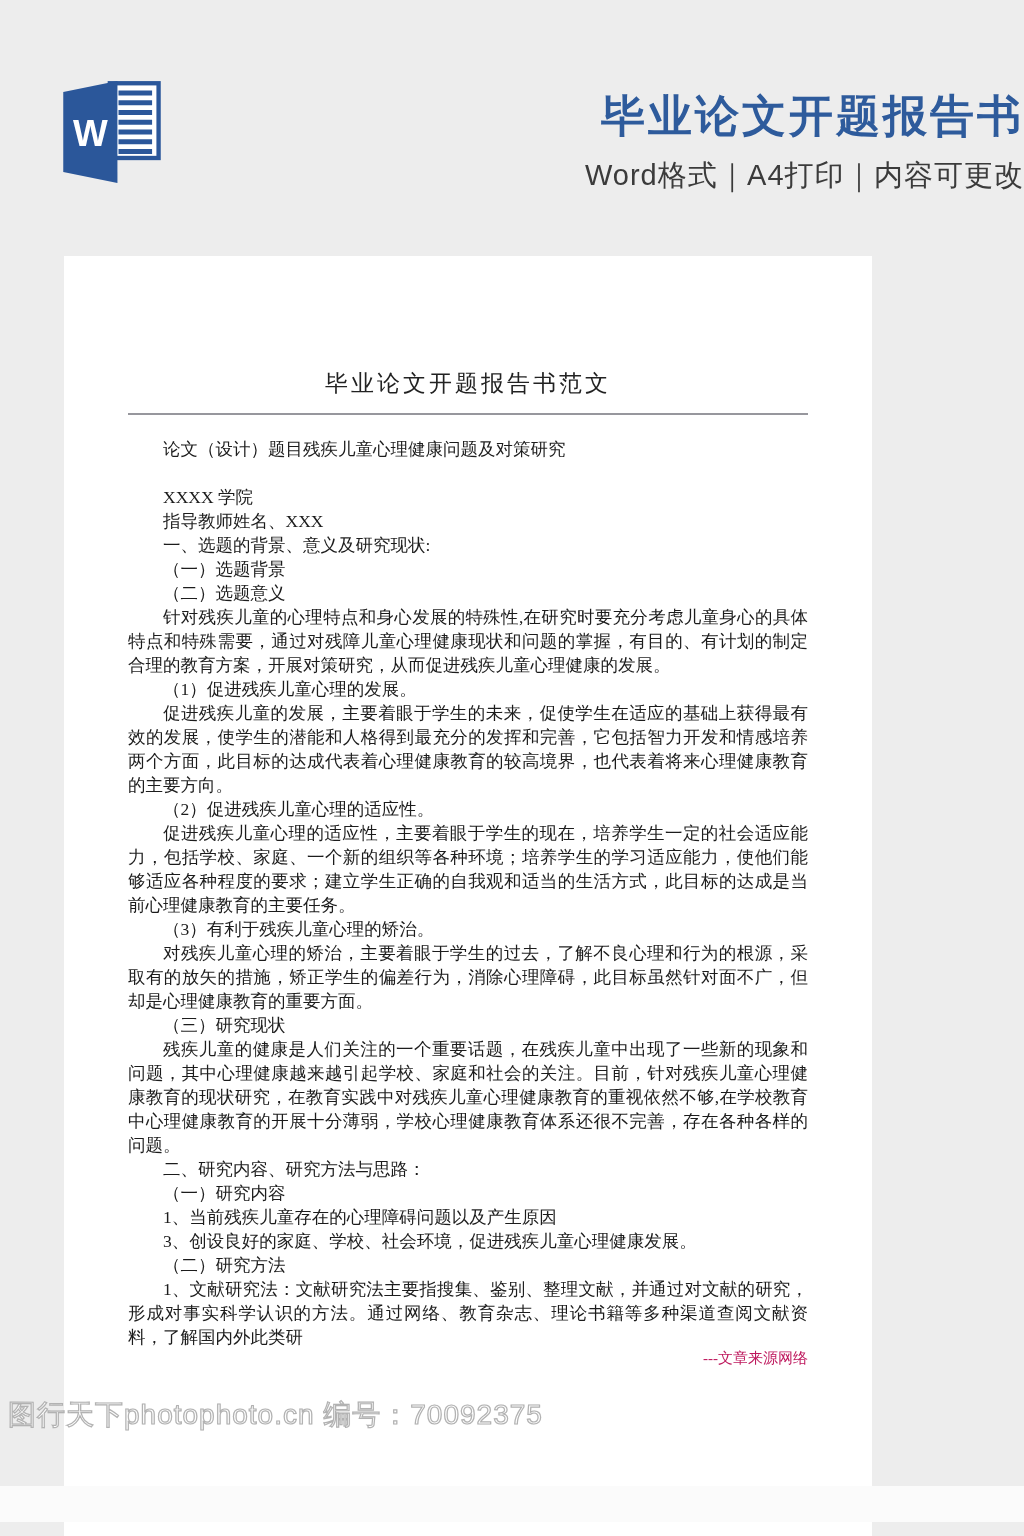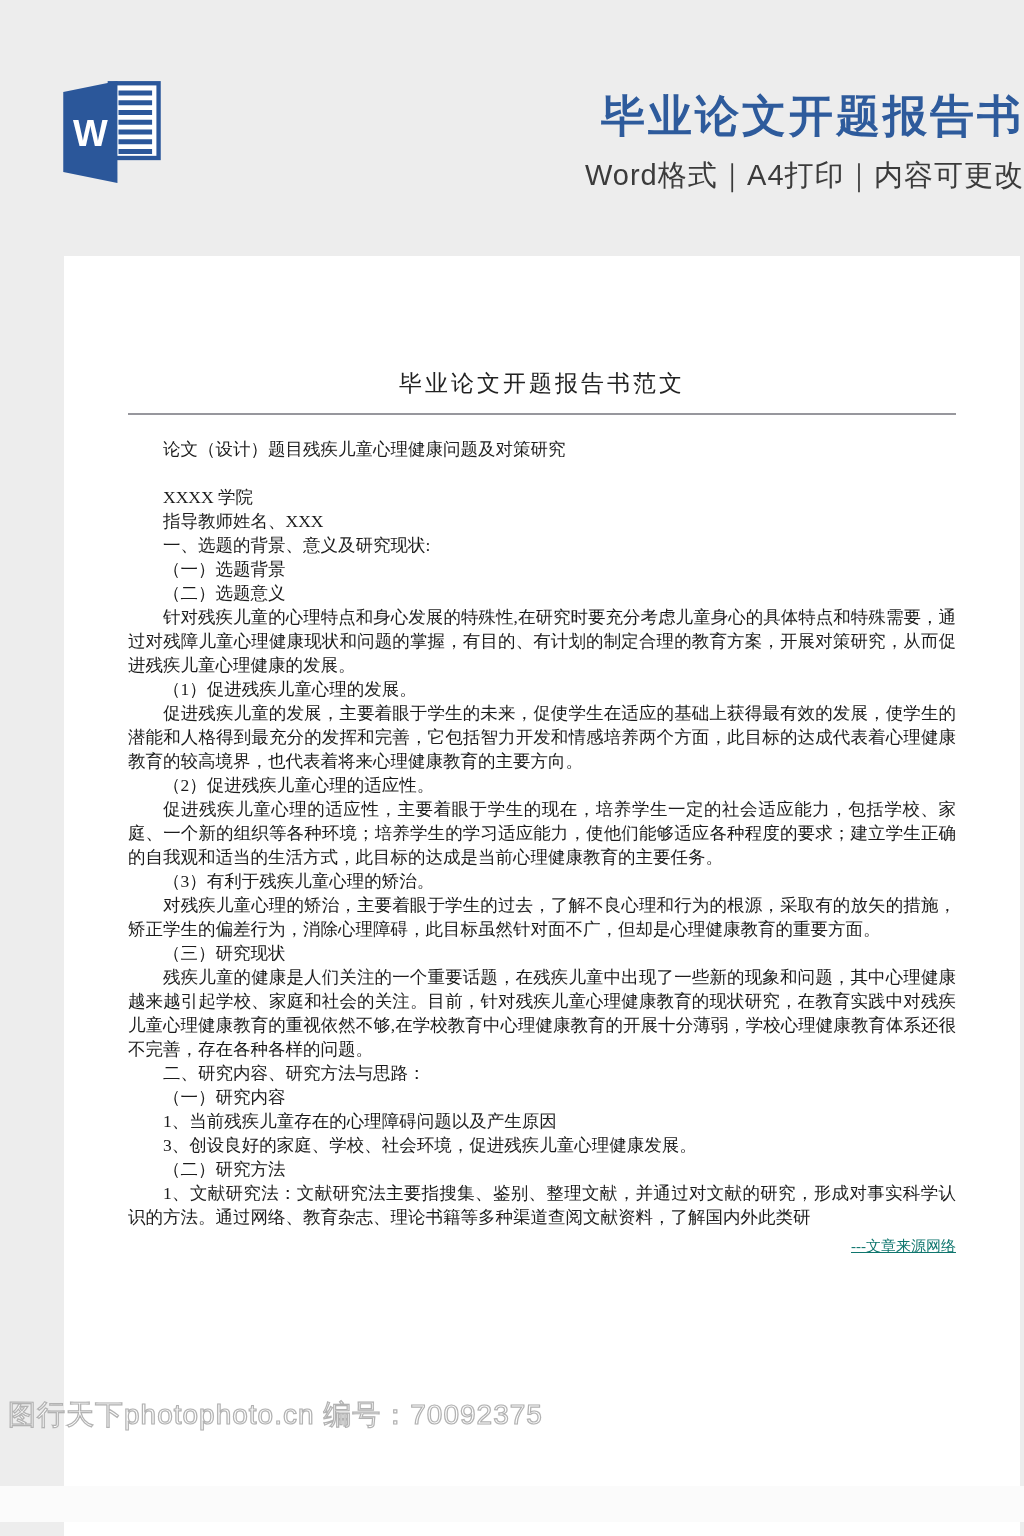--- a/index.html
+++ b/index.html
@@ -13,35 +13,35 @@
   .word-icon{position:absolute;left:62px;top:80px;width:100px;height:104px;}
   .header-text{position:absolute;left:96px;right:0;top:92px;text-align:right;}
   .header-title{
     font-size:44px;font-weight:bold;color:#2e5b9c;letter-spacing:3px;line-height:1.1;
   }
   .header-subtitle{
     margin-top:16px;font-size:29px;color:#3b3b3b;letter-spacing:1px;
   }
   
   .page{
-    position:absolute;left:64px;top:256px;width:956px;height:1280px;
+    position:absolute;left:64px;top:256px;width:808px;height:1280px;
     background:#ffffff;box-sizing:border-box;padding:112px 64px 0 64px;
     font-family:"Liberation Serif","DejaVu Serif",serif;color:#1c1c1c;
   }
   .doc-title{
     text-align:center;font-size:23px;letter-spacing:3px;color:#222;
     margin:0 0 14px 0;font-weight:normal;
   }
   .title-rule{border:none;border-top:2px solid #97979d;margin:0 0 22px 0;}
   .doc-body{font-size:17.5px;line-height:24px;text-align:justify;}
   .para{text-indent:2em;margin:0;}
   .para.flush{text-indent:0;}
   .para.blank{height:24px;}
   .source-note{
-    text-align:right;font-size:15px;margin-top:8px;color:#0f766e;text-decoration:underline;
+    text-align:right;font-size:15px;color:#be185d;
   }
   
   .watermark-bar{
     position:absolute;left:0;top:1486px;width:1024px;height:36px;
     background:#fbfbfb;
   }
   .watermark-text{
     position:absolute;left:8px;top:1396px;
     font-family:"Liberation Sans","DejaVu Sans",sans-serif;
     font-size:28px;font-weight:normal;letter-spacing:1px;

